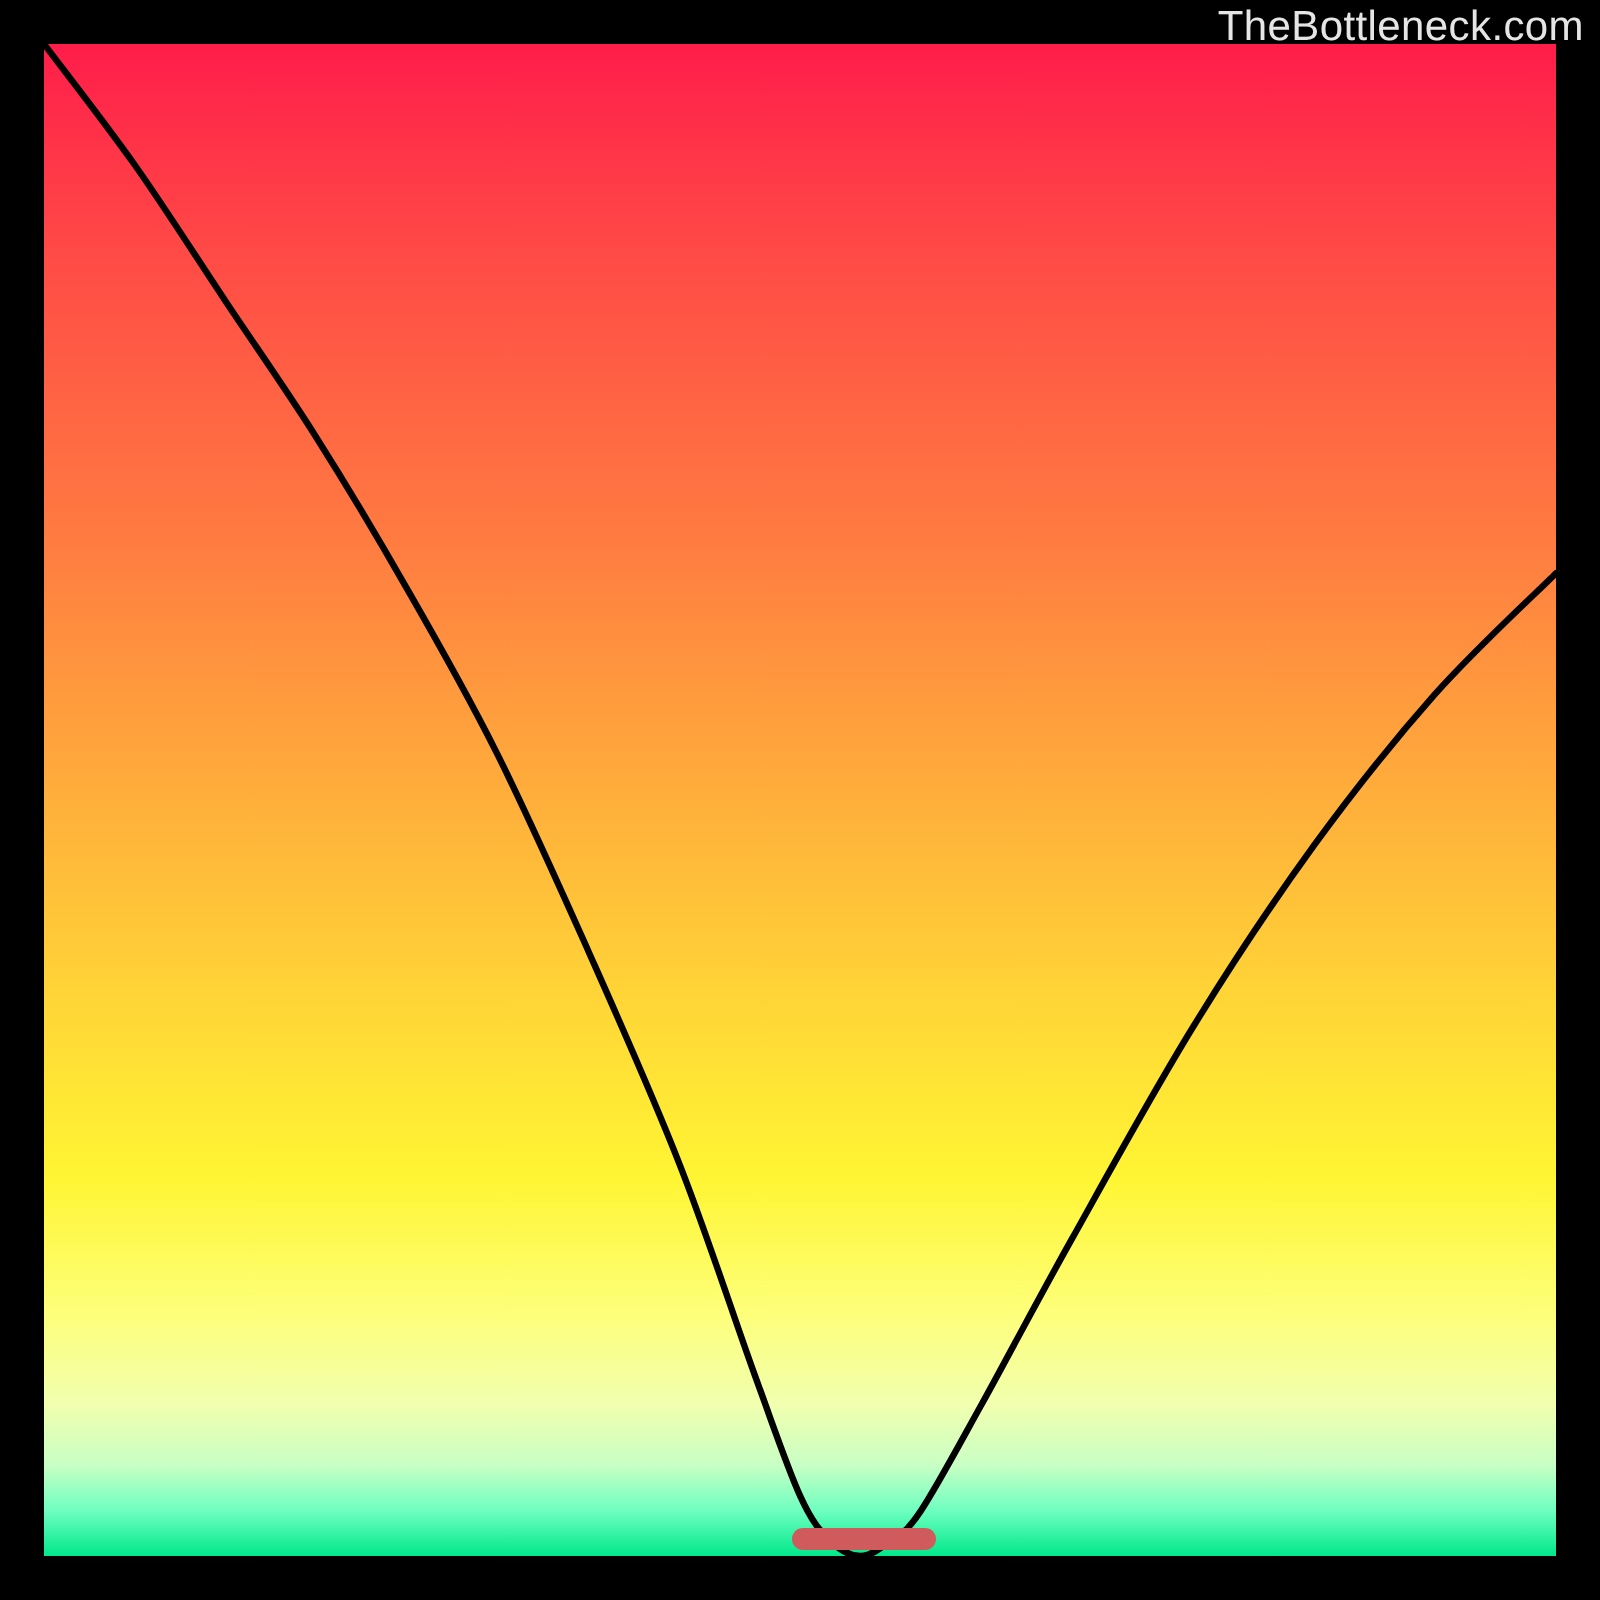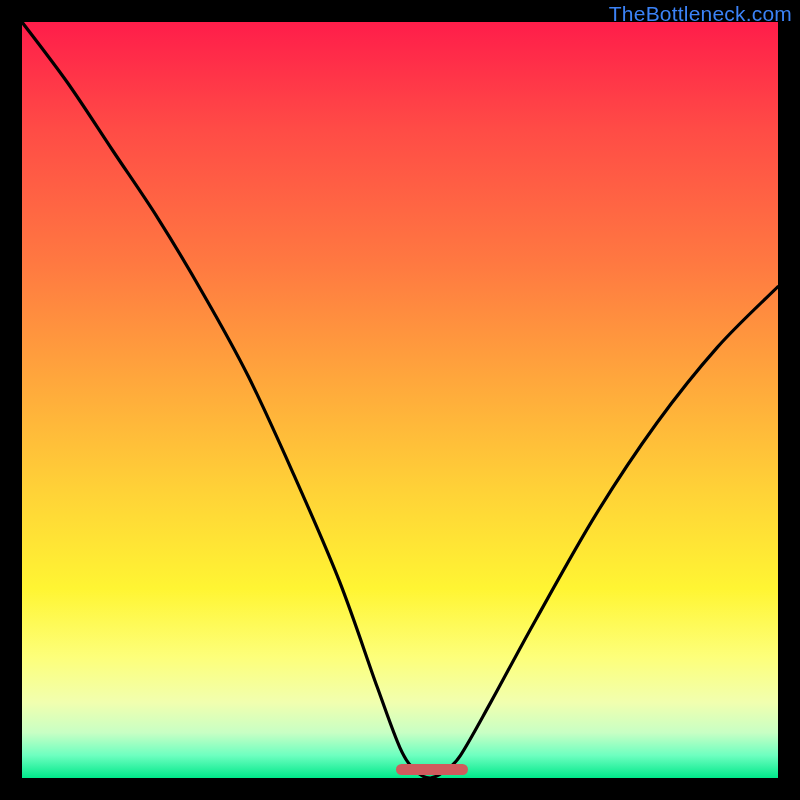--- a/index.html
+++ b/index.html
@@ -28,21 +28,21 @@
       #f1ffaf 90%,
       #c8ffc4 94%,
       #6effc0 97%,
       #00e88a 100%
     );
   }
   .watermark {
     position: absolute;
     top: 2px;
     right: 8px;
-    color: #3b82f6;
+    color: #e5e5e5;
     font-size: 21px;
     letter-spacing: 0.2px;
     user-select: none;
   }
   svg.curve {
     position: absolute;
     left: 0;
     top: 0;
     width: 756px;
     height: 756px;

